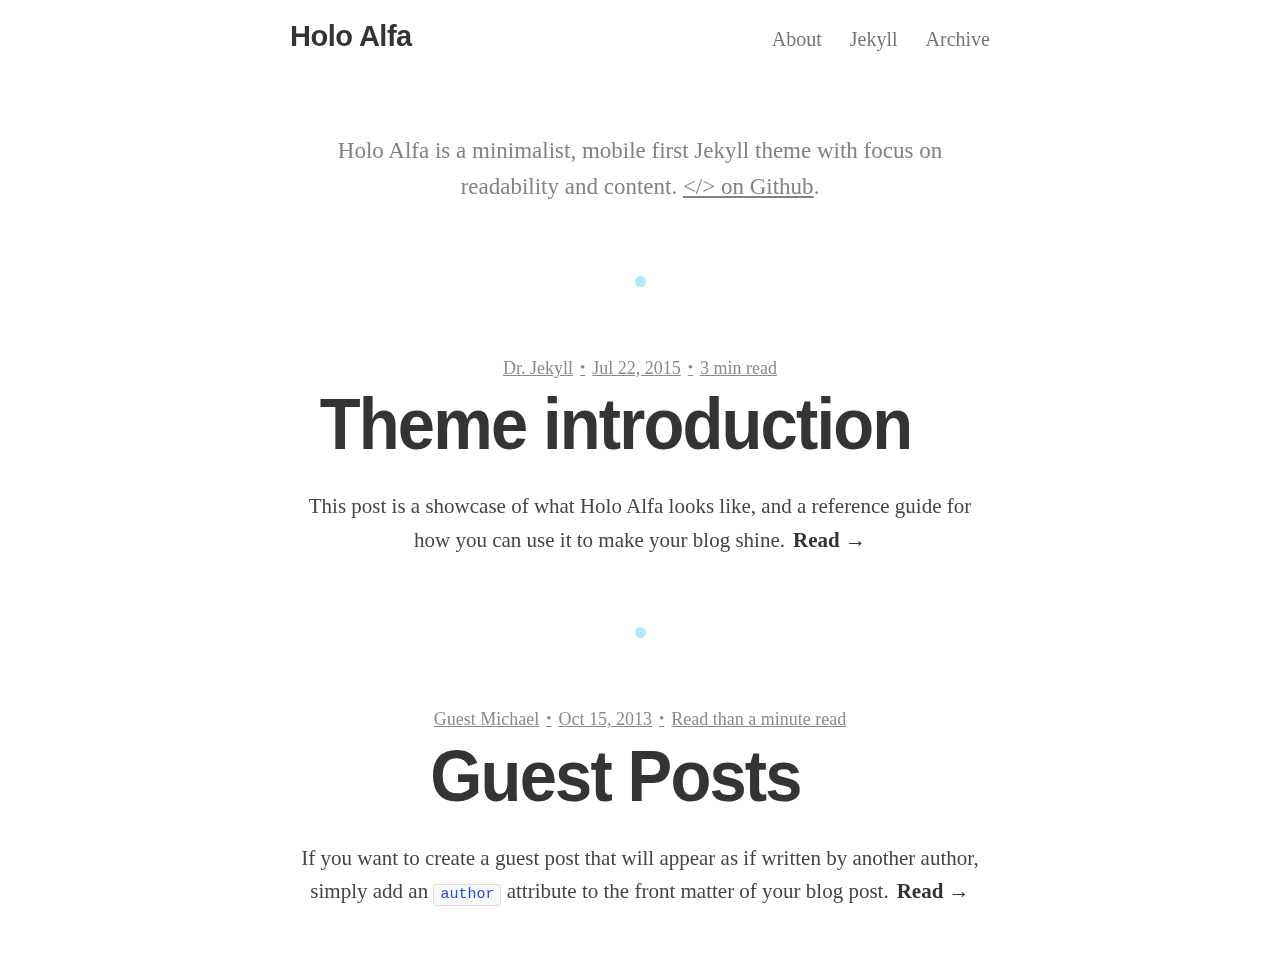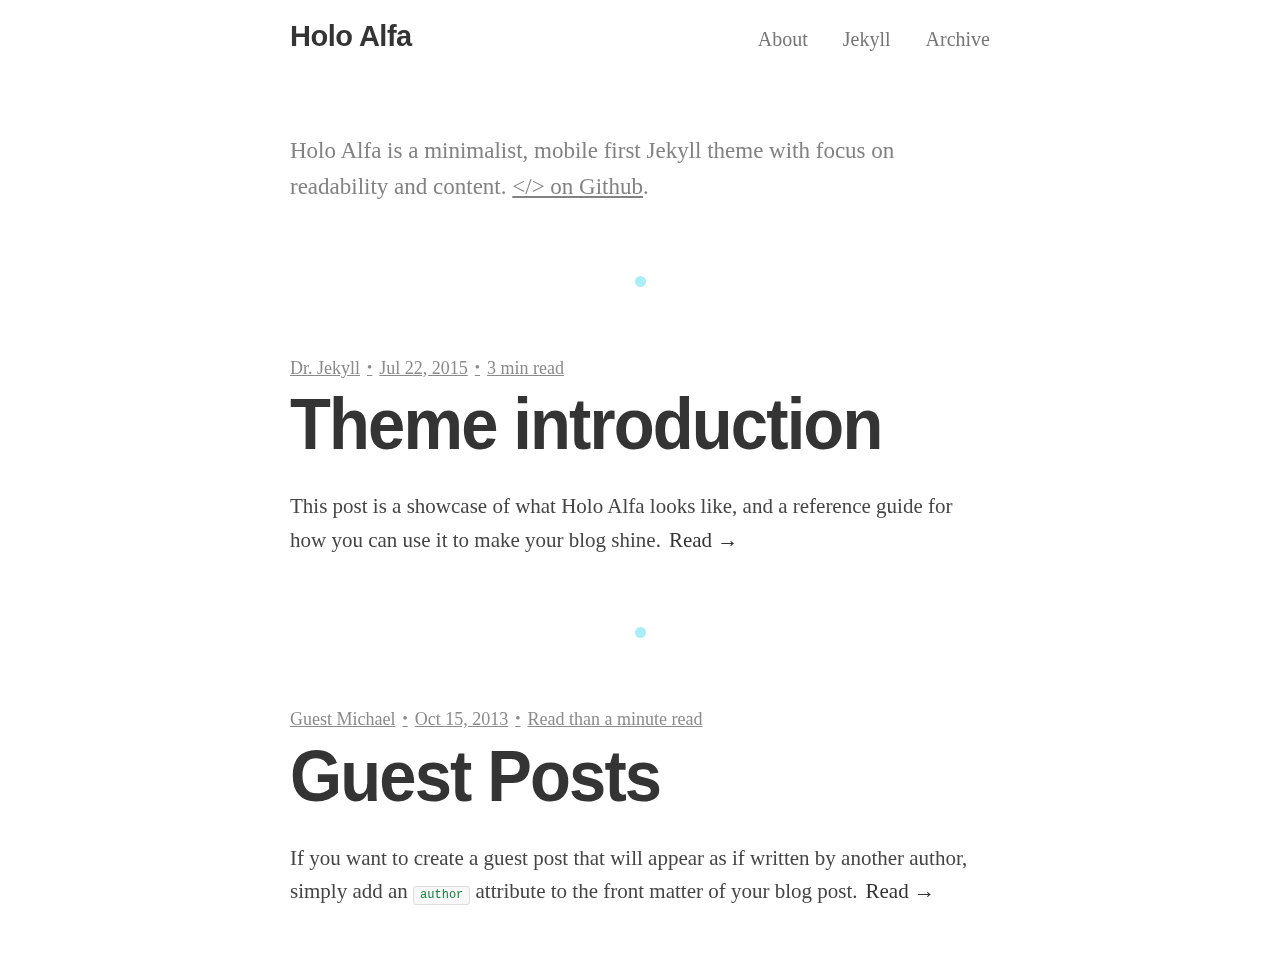--- a/index.html
+++ b/index.html
@@ -13,37 +13,38 @@
   .page {
     width: 1280px;
     min-height: 960px;
     margin: 0 auto;
     background: #ffffff;
   }
   .container {
     width: 700px;
     margin: 0 auto;
     padding-top: 20px;
+    text-align: center;
   }
   
   .site-header {
     display: flex;
     justify-content: space-between;
     align-items: baseline;
   }
   .site-title {
     font-family: "Liberation Sans", sans-serif;
     font-weight: 700;
     font-size: 29px;
     letter-spacing: -0.5px;
     color: #343434;
     text-decoration: none;
     cursor: pointer;
   }
-  .main-nav { display: flex; gap: 35px; }
+  .main-nav { display: flex; gap: 28px; }
   .nav-link {
     font-size: 20px;
     color: #757575;
     text-decoration: none;
     cursor: pointer;
   }
   
   .site-description {
     margin: 80px 0 0 0;
     font-size: 23px;
@@ -93,29 +94,29 @@
     cursor: pointer;
   }
   .post-excerpt {
     margin: 0;
     font-size: 21px;
     line-height: 1.6;
     color: #454545;
   }
   .read-link {
     color: #333333;
-    font-weight: 400;
+    font-weight: 700;
     text-decoration: none;
     margin-left: 8px;
     cursor: pointer;
   }
   .inline-code {
     font-family: "Liberation Mono", monospace;
-    font-size: 12px;
-    color: #15803d;
+    font-size: 15px;
+    color: #1d4ed8;
     background: #f8f8f8;
     border: 1px solid #dddddd;
     border-radius: 3px;
     padding: 1px 6px 2px 6px;
   }
 </style>
 </head>
 <body>
 
 <div class="page">

